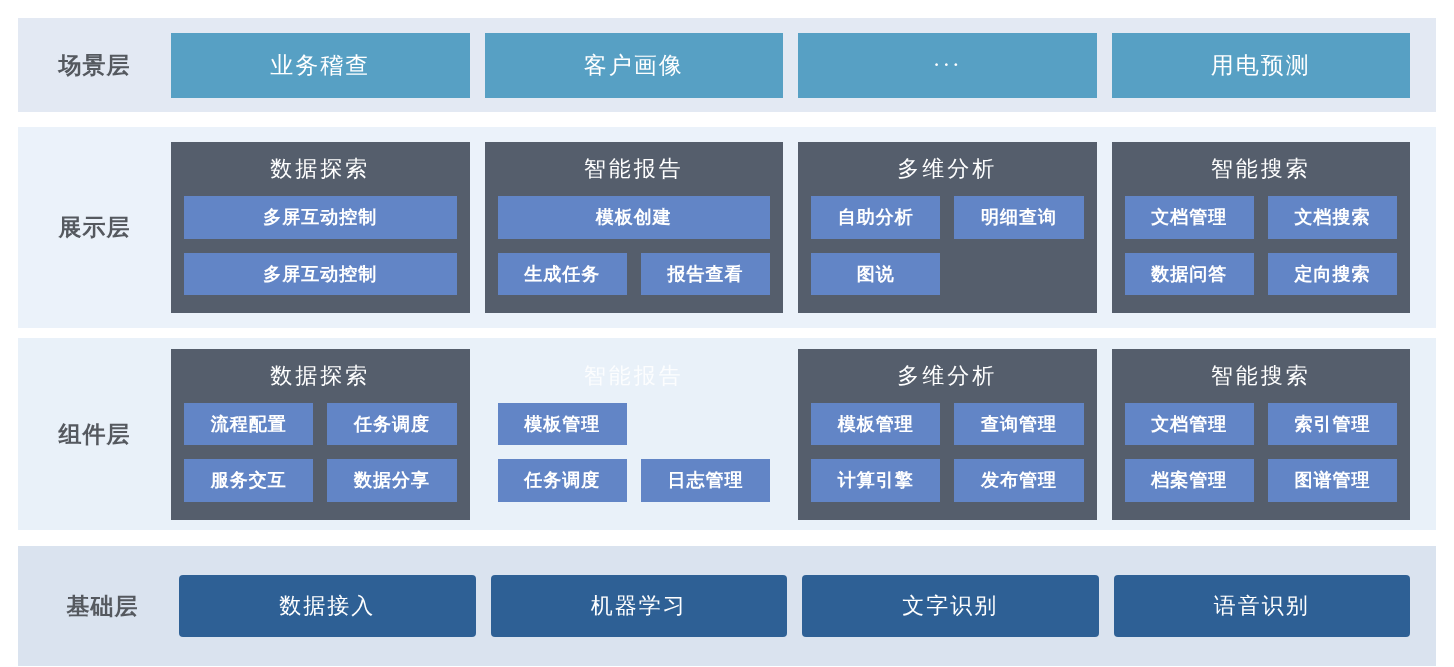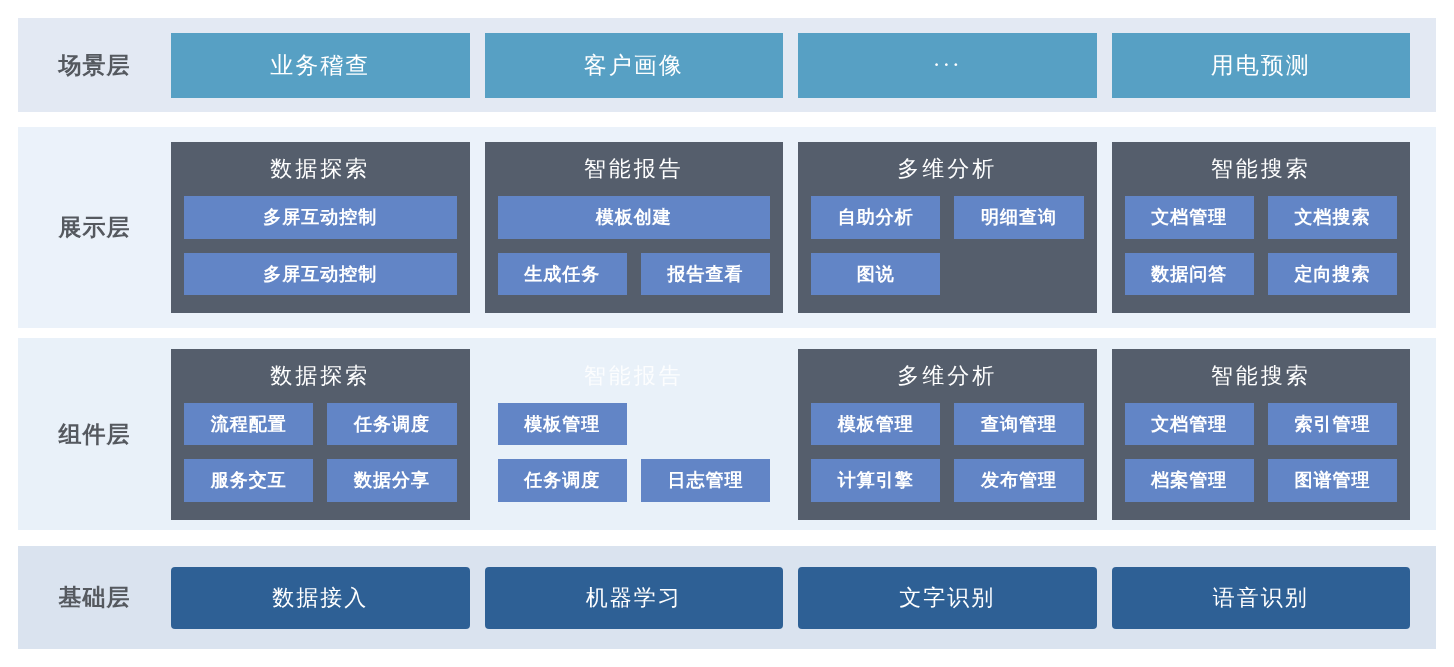--- a/index.html
+++ b/index.html
@@ -35,21 +35,21 @@
     text-align: center;
     font-weight: bold;
     font-size: 23px;
     color: #55595f;
     letter-spacing: 1px;
   }
   
   .layer-scenario  { height: 94px;  background: #e3e9f3; margin-bottom: 15px; }
   .layer-display   { height: 201px; background: #ebf2fa; margin-bottom: 10px; }
   .layer-component { height: 192px; background: #e9f1f9; margin-bottom: 16px; }
-  .layer-base      { height: 103px; background: #dae3ef; }
+  .layer-base      { height: 120px; background: #dae3ef; padding-left: 8px; }
   
   .simple-box {
     display: flex;
     align-items: center;
     justify-content: center;
     color: #ffffff;
     font-family: "Liberation Serif", serif;
     font-size: 23px;
     letter-spacing: 2px;
     text-align: right;

